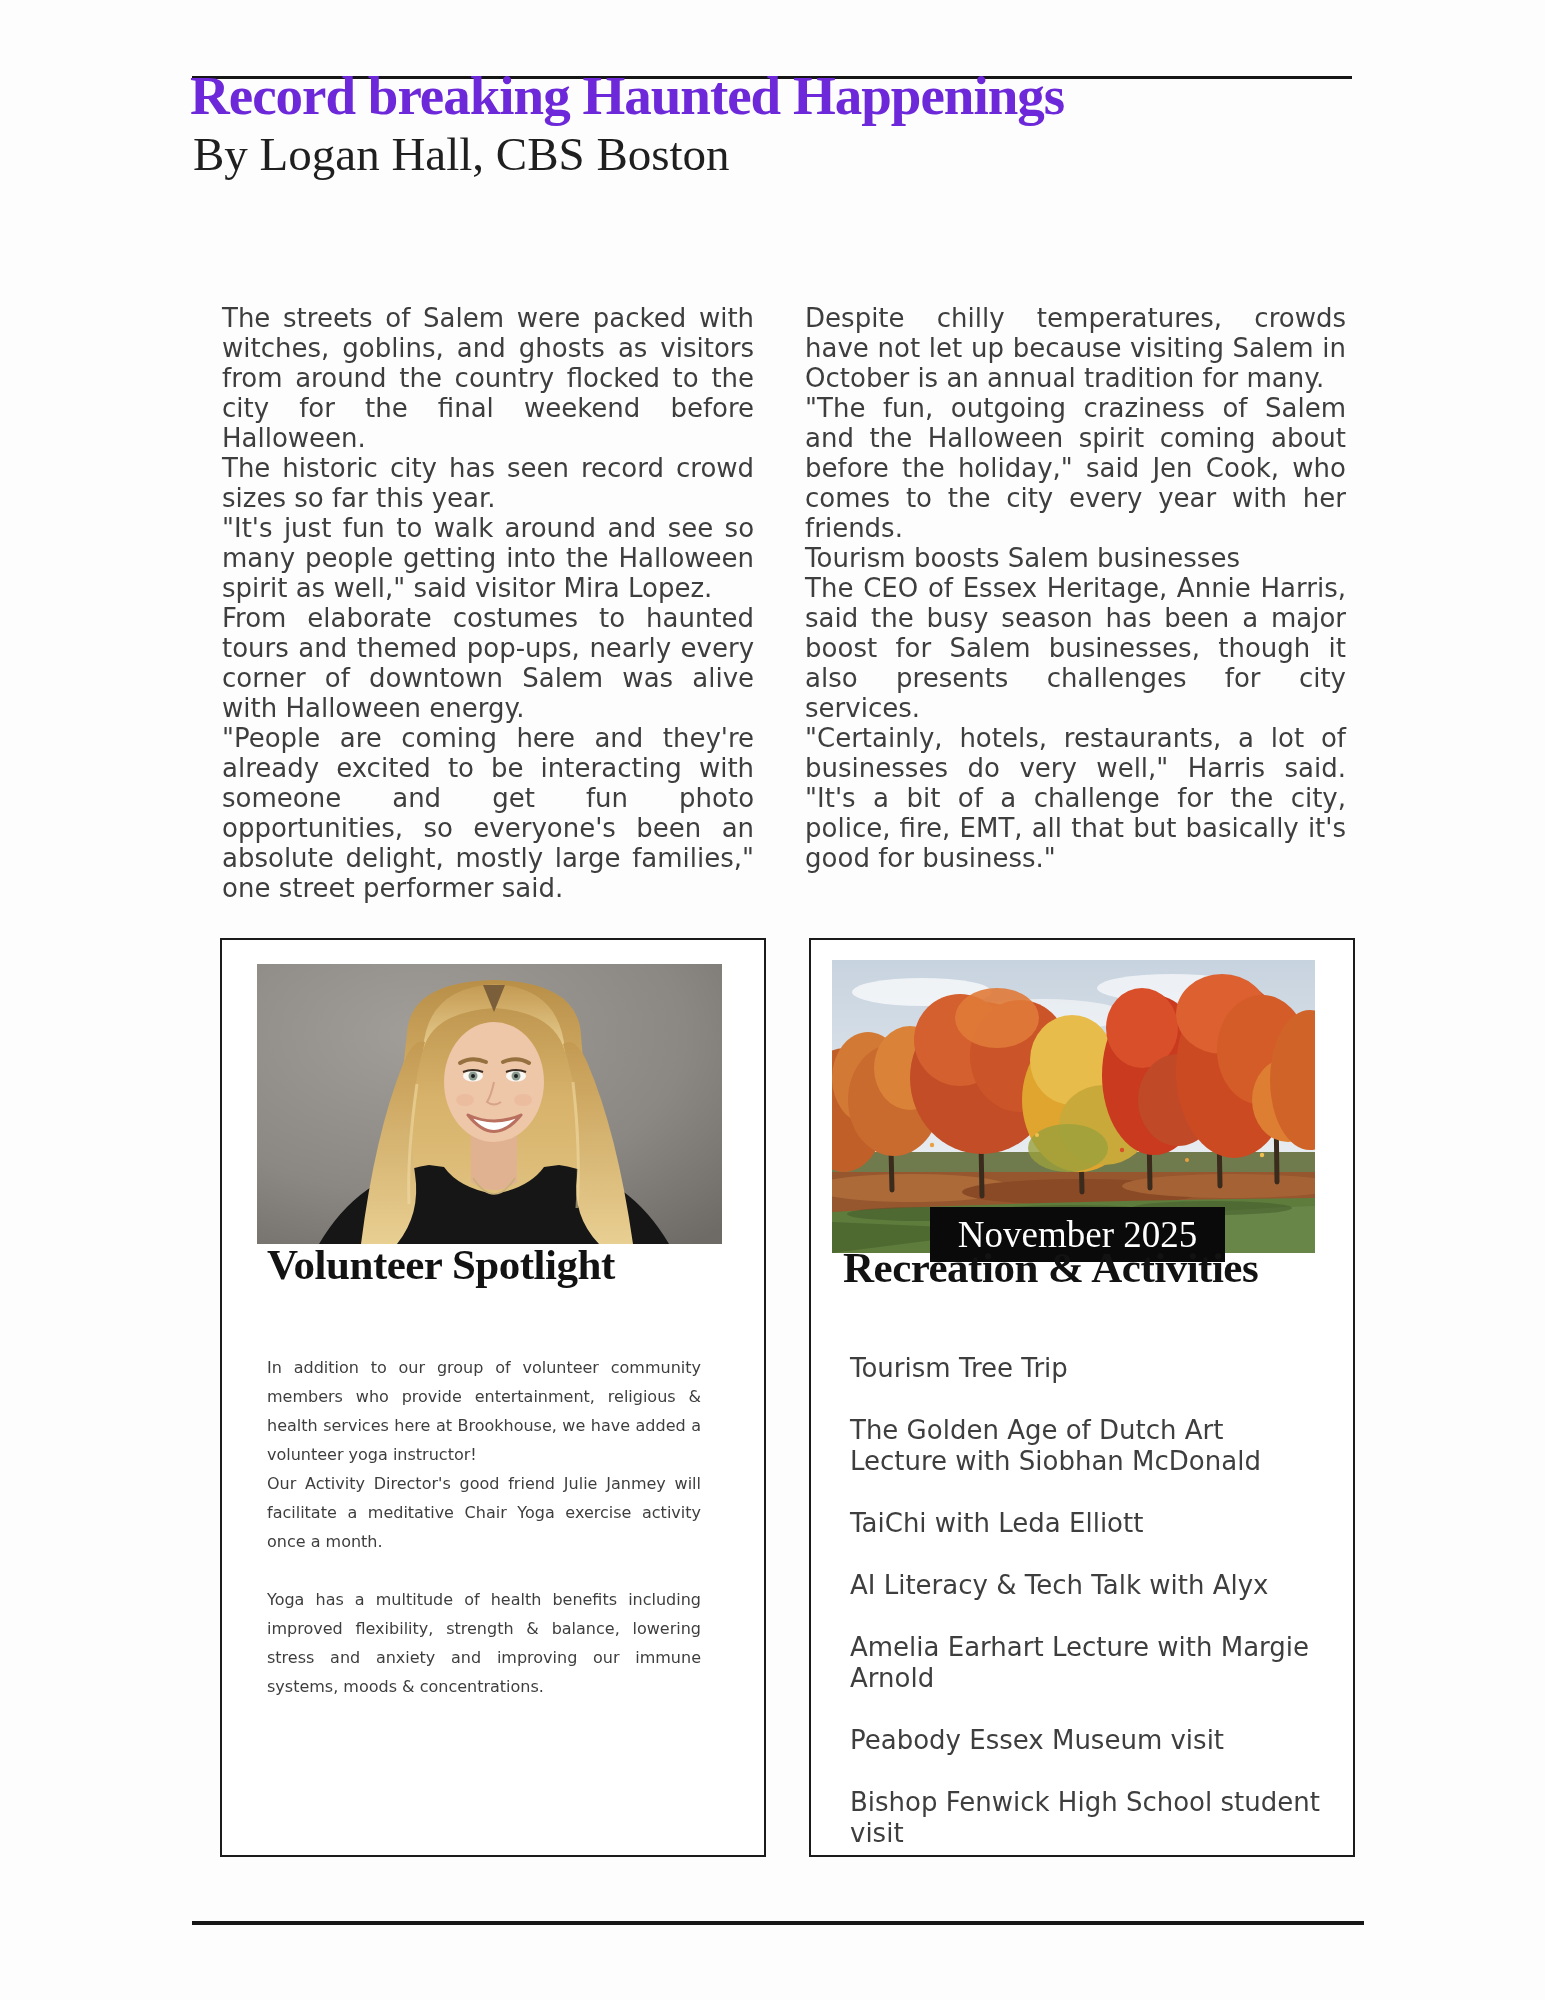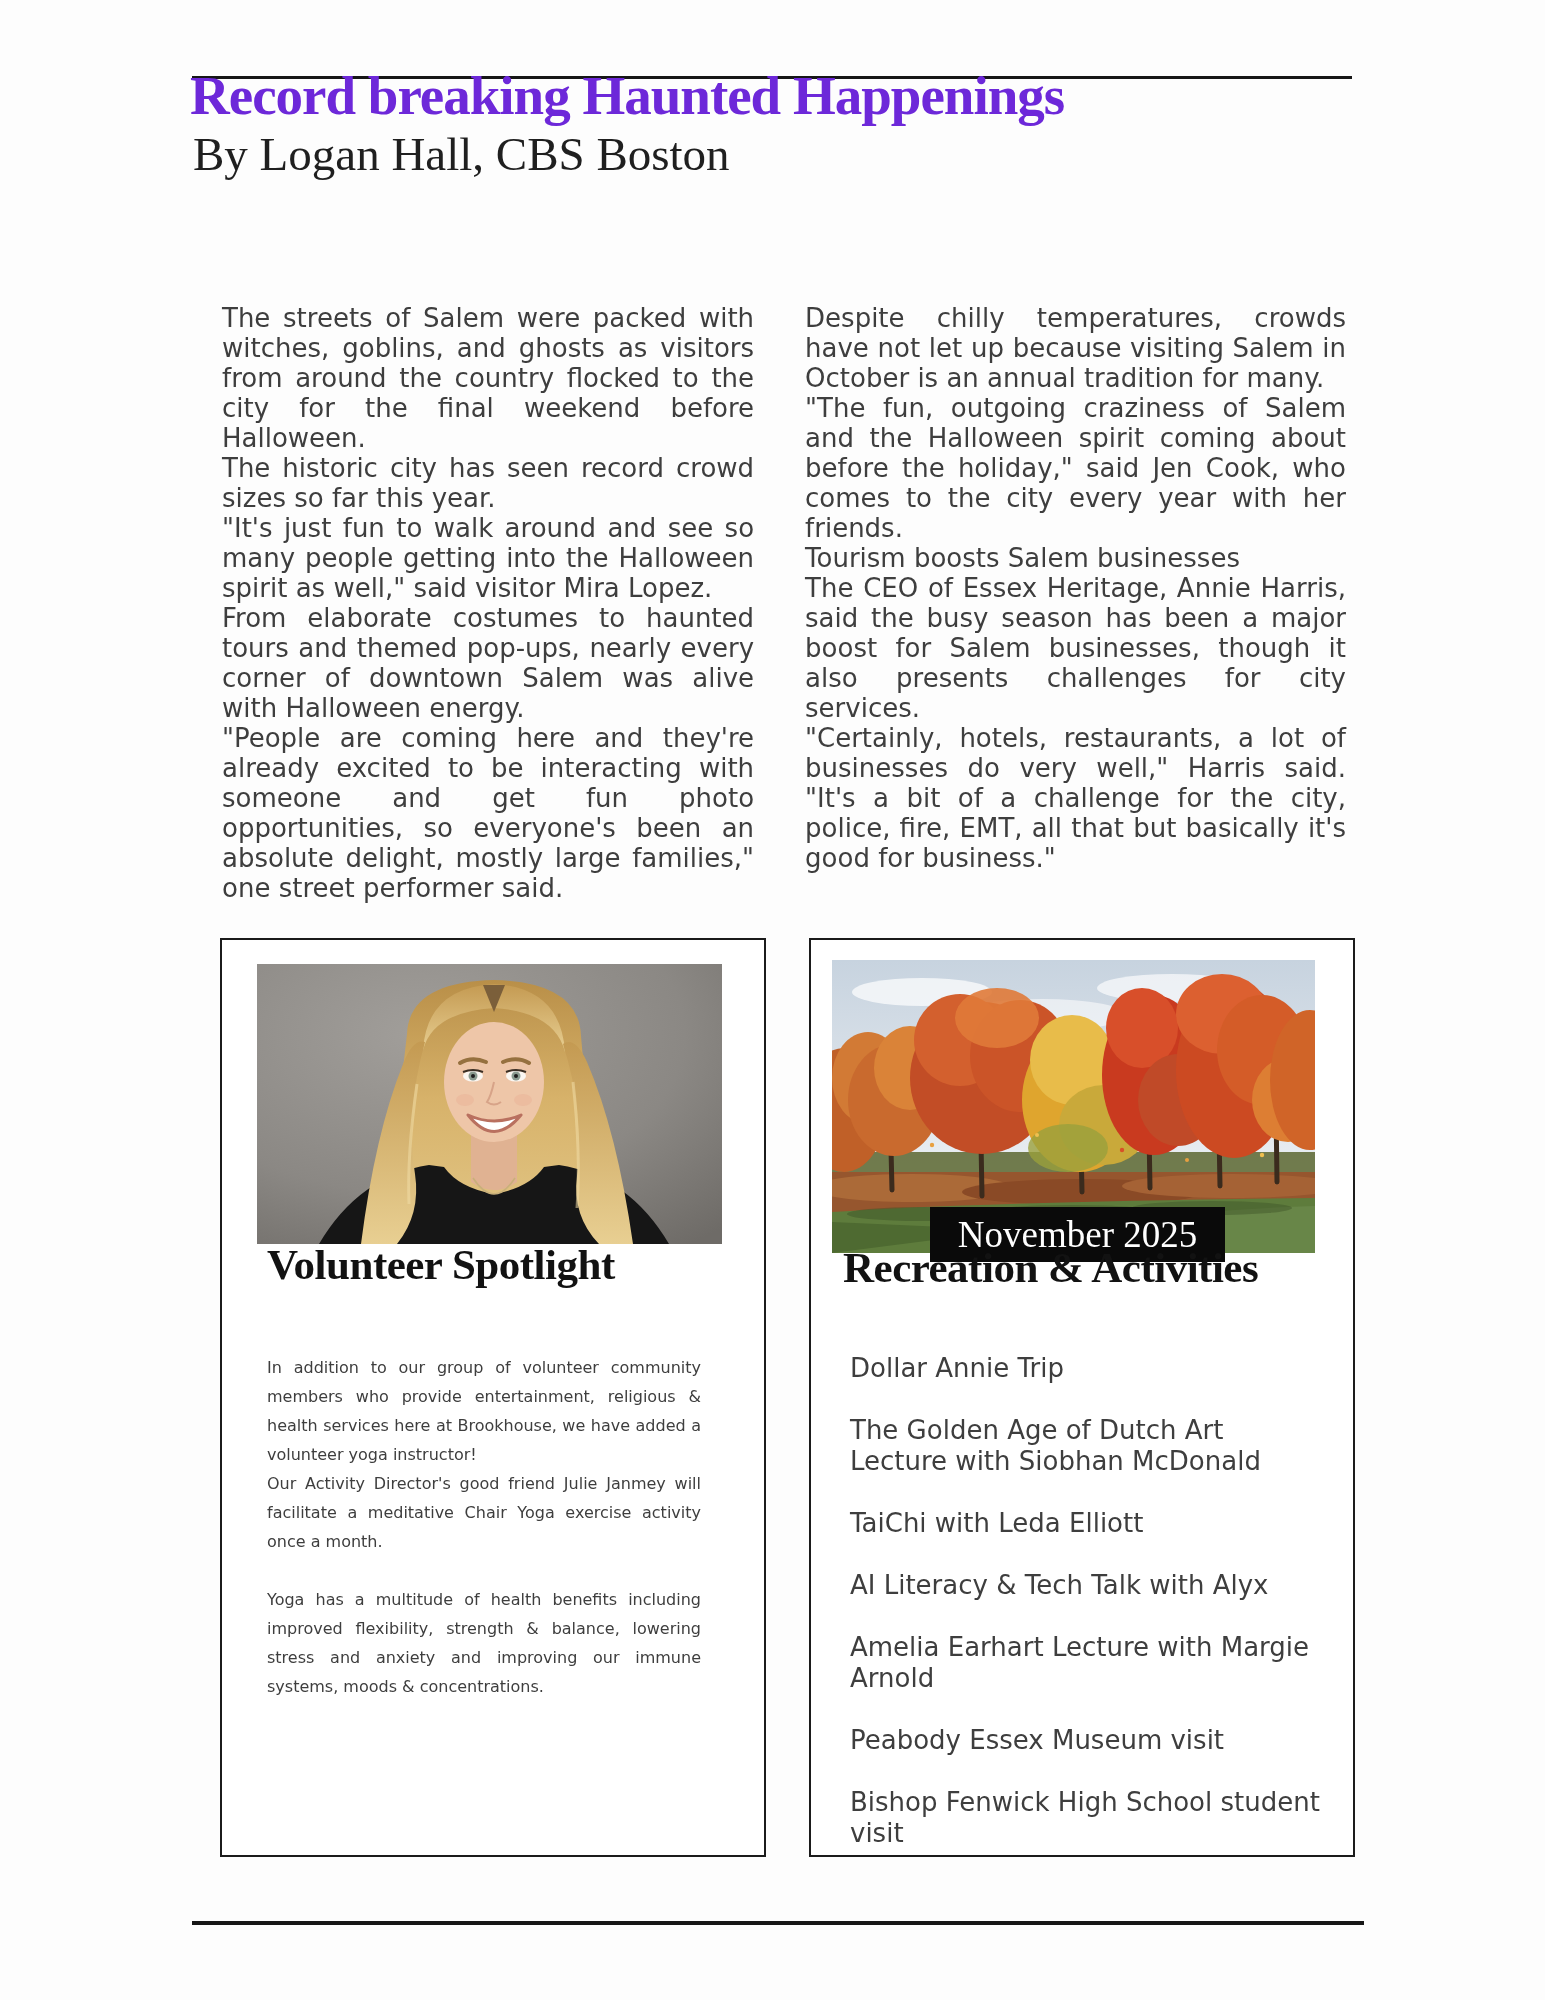--- a/index.html
+++ b/index.html
@@ -196,21 +196,21 @@
       <circle cx="290" cy="190" r="2.2" fill="#d85028"></circle>
       <circle cx="355" cy="200" r="2" fill="#e8a040"></circle>
       <circle cx="70, " r="0" fill="none"></circle>
       <circle cx="430" cy="195" r="2.2" fill="#f0c050"></circle>
       <circle cx="140" cy="258" r="2" fill="#b06a30"></circle>
       <circle cx="320" cy="256" r="2" fill="#b06a30"></circle>
     </svg>
     <div class="badge">November 2025</div>
     <div class="section-heading" id="recreation-heading">Recreation &amp; Activities</div>
     <div class="activities">
-        <p>Dollar Annie Trip</p>
+        <p>Tourism Tree Trip</p>
         <p>The Golden Age of Dutch Art Lecture with Siobhan McDonald</p>
         <p>TaiChi with Leda Elliott</p>
         <p>AI Literacy &amp; Tech Talk with Alyx</p>
         <p>Amelia Earhart Lecture with Margie Arnold</p>
         <p>Peabody Essex Museum visit</p>
         <p>Bishop Fenwick High School student visit</p>
       </div>
   </div>
 
   <div class="rule" id="rule-bottom"></div>

